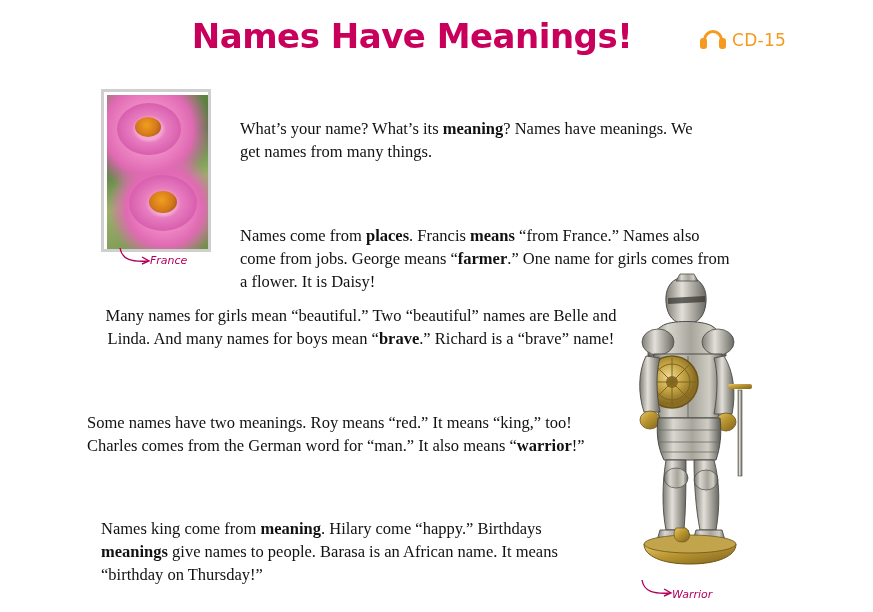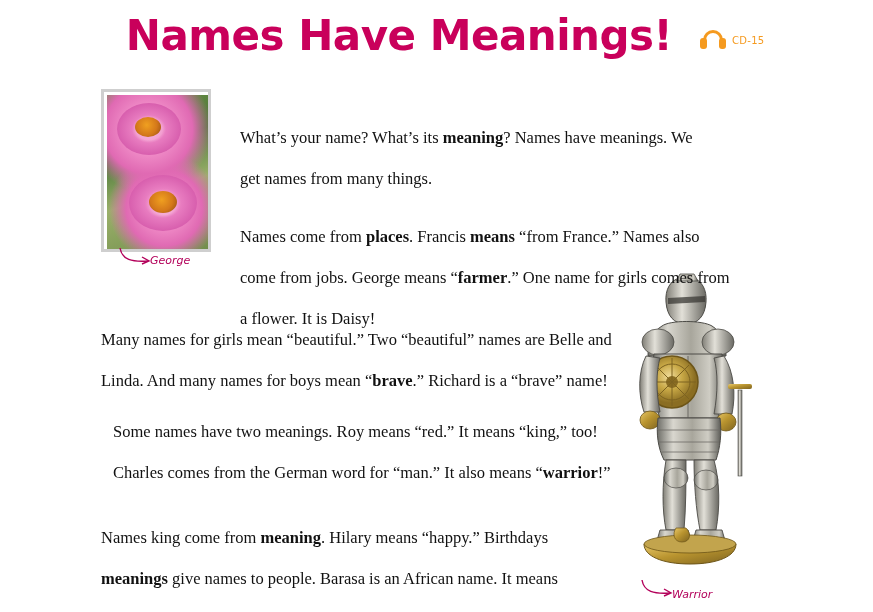--- a/index.html
+++ b/index.html
@@ -19,27 +19,27 @@
   
   .title-row {
     position: absolute;
     top: 8px;
     left: 0;
     width: 873px;
     height: 62px;
   }
   .page-title {
     position: absolute;
-    left: 4px;
+    left: 17px;
     top: 0;
     width: 790px;
     text-align: center;
     font-family: "DejaVu Sans", sans-serif;
     font-weight: bold;
-    font-size: 42px;
+    font-size: 34px;
     letter-spacing: -0.5px;
     color: #c9005b;
     line-height: 56px;
     white-space: nowrap;
   }
   .audio-badge {
     position: absolute;
     left: 700px;
     top: 22px;
     display: flex;
@@ -68,21 +68,21 @@
     top: 8px;
     width: 7px;
     height: 11px;
     background: #f59a1f;
     border-radius: 3px;
   }
   .headphone-icon .ear-l { left: 0px; }
   .headphone-icon .ear-r { right: 0px; }
   .audio-code {
     font-family: "DejaVu Sans", sans-serif;
-    font-size: 10px;
+    font-size: 17px;
     color: #f59a1f;
     letter-spacing: 0.3px;
   }
 
   
   .flower-frame {
     position: absolute;
     left: 101px;
     top: 89px;
     width: 110px;
@@ -164,28 +164,28 @@
     top: 578px;
     width: 36px;
     height: 20px;
   }
 
   
   .para {
     position: absolute;
     font-family: "Liberation Serif", serif;
     font-size: 16.5px;
-    line-height: 41px;
+    line-height: 23px;
     color: #111111;
   }
   .para b { font-weight: bold; }
   .p1 { left: 240px; top: 100px; width: 460px; }
-  .p2 { left: 240px; top: 178px; width: 490px; margin-top: 38px; }
-  .p3 { left: 101px; top: 302px; width: 520px; }
-  .p4 { left: 113px; top: 394px; width: 520px; }
+  .p2 { left: 240px; top: 186px; width: 490px; margin-top: 38px; }
+  .p3 { left: 101px; top: 287px; width: 520px; text-align: center; }
+  .p4 { left: 87px; top: 394px; width: 520px; }
   .p5 { left: 101px; top: 500px; width: 510px; }
 </style>
 </head>
 <body>
 
 <div class="title-row">
   <div class="page-title">Names Have Meanings!</div>
   <div class="audio-badge">
     <span class="headphone-icon">
       <span class="band"></span>
@@ -201,21 +201,21 @@
     <span class="petal-disc petal-ring1"></span>
     <span class="petal-disc petal-ring2"></span>
     <span class="petal-disc disc1"></span>
     <span class="petal-disc disc2"></span>
   </div>
 </div>
 <svg class="flower-arrow" viewBox="0 0 36 20">
   <path d="M2,2 C4,14 14,16 30,15" stroke="#b3005a" stroke-width="1.4" fill="none"></path>
   <path d="M24,11 L31,15 L24,18" stroke="#b3005a" stroke-width="1.4" fill="none"></path>
 </svg>
-<div class="flower-caption">George</div>
+<div class="flower-caption">France</div>
 
 <div class="knight-wrap">
   <svg viewBox="0 0 170 310" width="170" height="310">
     <defs>
       <linearGradient id="steel" x1="0" y1="0" x2="1" y2="0">
         <stop offset="0%" stop-color="#6e6e68"></stop>
         <stop offset="25%" stop-color="#d9d7cf"></stop>
         <stop offset="55%" stop-color="#a8a69c"></stop>
         <stop offset="80%" stop-color="#cfcdc4"></stop>
         <stop offset="100%" stop-color="#5c5c57"></stop>
@@ -289,13 +289,13 @@
 <svg class="knight-arrow" viewBox="0 0 36 20">
   <path d="M2,2 C4,14 14,16 30,15" stroke="#b3005a" stroke-width="1.4" fill="none"></path>
   <path d="M24,11 L31,15 L24,18" stroke="#b3005a" stroke-width="1.4" fill="none"></path>
 </svg>
 <div class="knight-caption">Warrior</div>
 
 <p class="para p1"><span>What’s your name? What’s its </span><b>meaning</b><span>? Names have meanings. We get names from many things.</span></p>
 <p class="para p2"><span>Names come from </span><b>places</b><span>. Francis </span><b>means</b><span> “from France.” Names also come from jobs. George means “</span><b>farmer</b><span>.” One name for girls comes from a flower. It is Daisy!</span></p>
 <p class="para p3"><span>Many names for girls mean “beautiful.” Two “beautiful” names are Belle and Linda. And many names for boys mean “</span><b>brave</b><span>.” Richard is a “brave” name!</span></p>
 <p class="para p4"><span>Some names have two meanings. Roy means “red.” It means “king,” too! Charles comes from the German word for “man.” It also means “</span><b>warrior</b><span>!”</span></p>
-<p class="para p5"><span>Names king come from </span><b>meaning</b><span>. Hilary means “happy.” Birthdays </span><b>meanings</b><span> give names to people. Barasa is an African name. It means “birthday on Thursday!”</span></p>
+<p class="para p5"><span>Names king come from </span><b>meaning</b><span>. Hilary come “happy.” Birthdays </span><b>meanings</b><span> give names to people. Barasa is an African name. It means “birthday on Thursday!”</span></p>
 
 </body></html>

